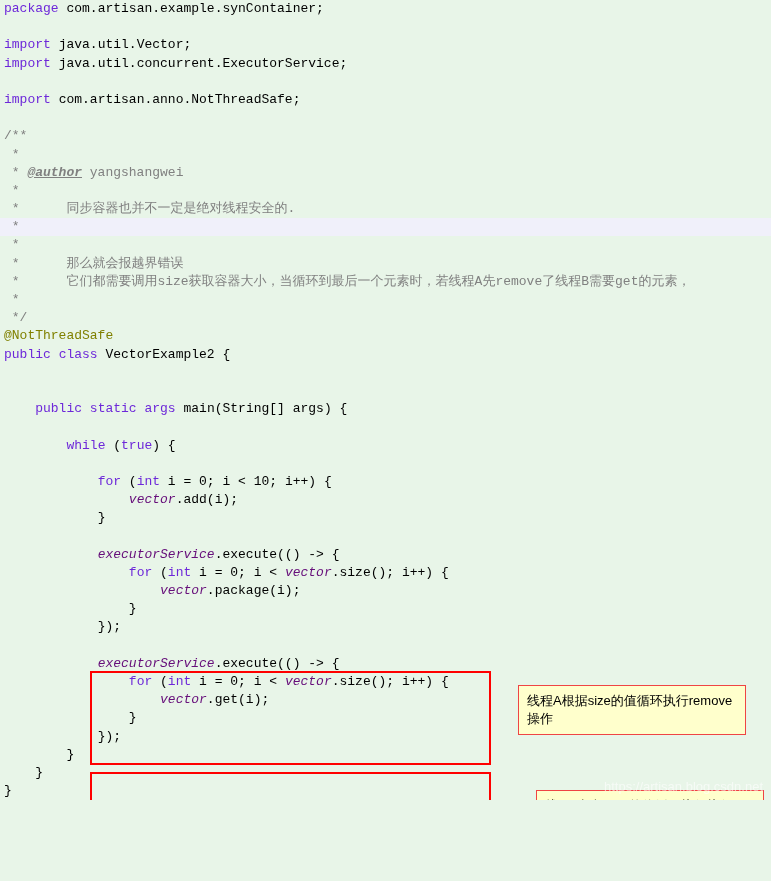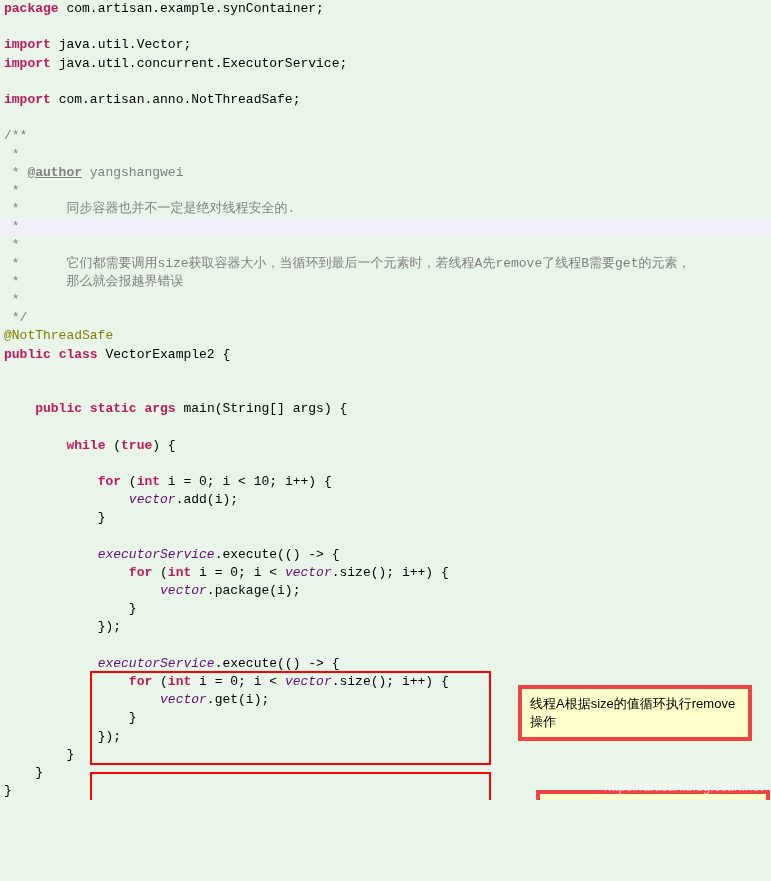--- a/index.html
+++ b/index.html
@@ -12,36 +12,36 @@
     position: relative;
     line-height: 1.4;
   }
   .line {
     padding: 0 4px;
     white-space: pre;
   }
   .highlight-line {
     background: #f0f0fa;
   }
-  .kw { color: #be185d; font-weight: bold; }
+  .kw { color: #6d28d9; font-weight: normal; }
   .comment { color: #808080; }
-  .doc-tag { color: #808080; font-weight: bold; text-decoration: underline; }
+  .doc-tag { color: #808080; font-weight: bold; text-decoration: underline; font-style: italic; }
   .anno { color: #808000; }
   .static-call { font-style: italic; }
   .field { color: #660e7a; font-style: italic; }
   .param { color: #000000; }
   .box {
     position: absolute;
     border: 2px solid red;
     pointer-events: none;
   }
   .callout {
     position: absolute;
     background: #ffffcc;
-    border: 4px solid #ef4444;
+    border: 1px solid #ef4444;
     padding: 6px 8px;
     font-family: sans-serif;
     font-size: 13px;
     line-height: 1.4;
     width: 210px;
   }
   .watermark {
     position: absolute;
     right: 8px;
     bottom: 4px;
@@ -62,22 +62,22 @@
 <div class="line">&nbsp;</div>
 <div class="line"><span class="kw">import</span> <span>com.artisan.anno.NotThreadSafe;</span></div>
 <div class="line">&nbsp;</div>
 <div class="line comment">/**</div>
 <div class="line comment"> *</div>
 <div class="line"><span class="comment"> * </span><span class="doc-tag">@author</span><span class="comment"> yangshangwei</span></div>
 <div class="line comment"> *</div>
 <div class="line comment"> *      同步容器也并不一定是绝对线程安全的.</div>
 <div class="line comment highlight-line"> *</div>
 <div class="line comment"> *</div>
+<div class="line comment"> *      那么就会报越界错误</div>
 <div class="line comment"> *      它们都需要调用size获取容器大小，当循环到最后一个元素时，若线程A先remove了线程B需要get的元素，</div>
-<div class="line comment"> *      那么就会报越界错误</div>
 <div class="line comment"> *</div>
 <div class="line comment"> */</div>
 <div class="line"><span class="anno">@NotThreadSafe</span></div>
 <div class="line"><span class="kw">public</span> <span class="kw">class</span> <span>VectorExample2</span> <span>{</span></div>
 <div class="line">&nbsp;</div>
 <div class="line">&nbsp;</div>
 <div class="line">    <span class="kw">public</span> <span class="kw">static</span> <span class="kw">args</span> <span>main(String[] </span><span class="param">args</span><span>) {</span></div>
 <div class="line">&nbsp;</div>
 <div class="line">        <span class="kw">while</span> (<span class="kw">true</span><span>) {</span></div>
 <div class="line">&nbsp;</div>

